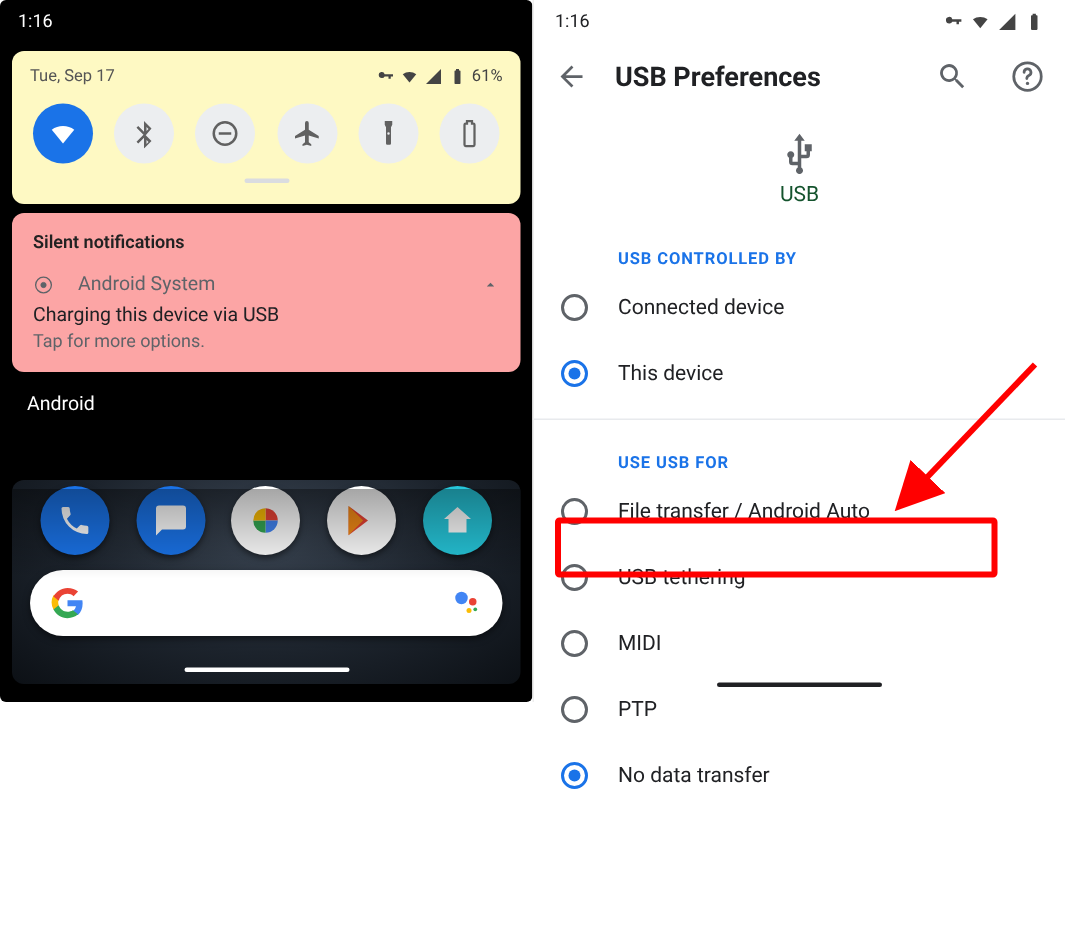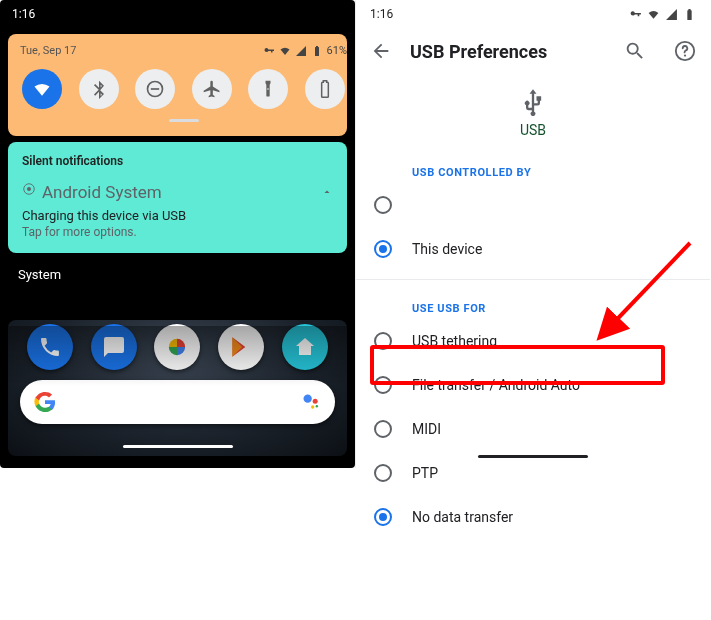--- a/index.html
+++ b/index.html
@@ -3,34 +3,34 @@
 <meta charset="utf-8">
 <style>
   *{box-sizing:border-box;margin:0;padding:0;font-family:Roboto,-apple-system,BlinkMacSystemFont,"Segoe UI",Arial,sans-serif;-webkit-font-smoothing:antialiased}
   body{background:#fff;width:711px;height:620px;position:relative;overflow:hidden}
   .wrap{display:flex;width:100%;height:100%}
   .phone{height:468px;position:relative}
   .phone.left{width:355px;background:#000;border-radius:4px}
   .phone.right{width:355px;background:#fff;border-left:1px solid #eee}
   
   .l-status{height:28px;color:#fff;font-size:12px;display:flex;align-items:center;padding:0 12px}
-  .ns-card{margin:6px 8px 0 8px;background:#fdba74;border-radius:8px;padding:10px 0 14px 12px;box-shadow:0 1px 2px rgba(0,0,0,.3)}
+  .ns-card{margin:6px 8px 0 8px;background:#fef9c3;border-radius:8px;padding:10px 12px 14px 12px;box-shadow:0 1px 2px rgba(0,0,0,.3)}
   .ns-row1{display:flex;justify-content:space-between;align-items:center;font-size:11px;color:#555}
   .ns-row1 .r{display:flex;align-items:center;gap:4px;color:#444}
   .ns-row1 .r svg{width:12px;height:12px;fill:#444}
   .ns-toggles{display:flex;justify-content:space-between;margin-top:12px;padding:0 2px}
   .tgl{width:40px;height:40px;border-radius:50%;background:#eceef0;display:flex;align-items:center;justify-content:center}
   .tgl.on{background:#1a73e8}
   .tgl svg{width:20px;height:20px;fill:#616161}
   .tgl.on svg{fill:#fff}
   .handle{width:30px;height:3px;background:#dadce0;border-radius:2px;margin:10px auto 0 auto}
-  .silent-card{margin:6px 8px 0 8px;background:#5eead4;border-radius:8px;padding:12px 14px 14px 14px;box-shadow:0 1px 2px rgba(0,0,0,.25)}
+  .silent-card{margin:6px 8px 0 8px;background:#fca5a5;border-radius:8px;padding:12px 14px 14px 14px;box-shadow:0 1px 2px rgba(0,0,0,.25)}
   .silent-card .hdr{font-size:12px;font-weight:600;color:#222;margin-bottom:14px}
   .silent-card .sys{display:flex;align-items:center;justify-content:space-between;margin-bottom:6px}
-  .silent-card .sys .l{display:flex;align-items:flex-start;gap:6px;font-size:17px;color:#5f6368}
+  .silent-card .sys .l{display:flex;align-items:flex-end;gap:16px;font-size:13px;color:#5f6368}
   .silent-card .sys .l svg{width:14px;height:14px;fill:#5f6368;stroke:#5f6368}
   .silent-card .t1{font-size:13px;color:#202124;margin-bottom:2px}
   .silent-card .t2{font-size:12px;color:#5f6368}
   .manage{color:#fff;font-size:13px;padding:14px 18px 8px 18px}
   
   .wall{position:absolute;left:8px;right:8px;top:320px;bottom:12px;border-radius:8px;background:radial-gradient(ellipse at 50% 30%,#3b4654 0%,#1c232c 55%,#0c1015 100%);overflow:hidden}
   .wall::after{content:"";position:absolute;left:0;right:0;bottom:70px;height:60px;background:linear-gradient(#000 0%,transparent 100%);opacity:.35}
   .dock{position:absolute;left:0;right:0;bottom:86px;display:flex;justify-content:space-around;padding:0 10px}
   .app{width:46px;height:46px;border-radius:50%;display:flex;align-items:center;justify-content:center;box-shadow:0 2px 4px rgba(0,0,0,.5)}
   .search{position:absolute;left:12px;right:12px;bottom:32px;height:44px;background:#fff;border-radius:22px;display:flex;align-items:center;justify-content:space-between;padding:0 14px;box-shadow:0 2px 5px rgba(0,0,0,.5)}
@@ -133,21 +133,21 @@
           <span>Android System</span>
         </span>
         <svg width="12" height="12" viewBox="0 0 24 24" fill="#5f6368">
             <path d="M7 14l5-5 5 5z"></path>
           </svg>
       </div>
       <div class="t1">Charging this device via USB</div>
       <div class="t2">Tap for more options.</div>
     </div>
 
-    <div class="manage">System</div>
+    <div class="manage">Android</div>
 
     <div class="wall">
       <div class="dock">
         <div class="app" style="background:#1a73e8">
             <svg width="24" height="24" viewBox="0 0 24 24" fill="#fff">
               <path d="M6.6 10.8a15 15 0 0 0 6.6 6.6l2.2-2.2a1 1 0 0 1 1-.25 11 11 0 0 0 3.5.55 1 1 0 0 1 1 1V20a1 1 0 0 1-1 1A17 17 0 0 1 3 4a1 1 0 0 1 1-1h3.5a1 1 0 0 1 1 1 11 11 0 0 0 .55 3.5 1 1 0 0 1-.25 1z"></path>
             </svg>
           </div>
         <div class="app" style="background:#1a73e8">
             <svg width="24" height="24" viewBox="0 0 24 24" fill="#fff">
@@ -228,35 +228,36 @@
     <div class="r-hero">
       <svg viewBox="0 0 24 24">
           <path d="M15 7v4h1v2h-3V5h2l-3-4-3 4h2v12H8v-2.3a2 2 0 1 0-2 0V17a2 2 0 0 0 2 2h3v1.3a2 2 0 1 0 2 0V15h3a2 2 0 0 0 2-2v-2h1V7z"></path>
         </svg>
       <div class="lbl">USB</div>
     </div>
 
     <div class="section-label">USB CONTROLLED BY</div>
     <div class="opt">
       <span class="radio"></span>
+      <span class="lbl">Connected device</span>
     </div>
     <div class="opt">
       <span class="radio sel"></span>
       <span class="lbl">This device</span>
     </div>
     <div class="divider"></div>
 
     <div class="section-label">USE USB FOR</div>
     <div class="opt">
       <span class="radio"></span>
+      <span class="lbl">File transfer / Android Auto</span>
+    </div>
+    <div class="opt">
+      <span class="radio"></span>
       <span class="lbl">USB tethering</span>
-    </div>
-    <div class="opt">
-      <span class="radio"></span>
-      <span class="lbl">File transfer / Android Auto</span>
     </div>
     <div class="opt">
       <span class="radio"></span>
       <span class="lbl">MIDI</span>
     </div>
     <div class="opt">
       <span class="radio"></span>
       <span class="lbl">PTP</span>
     </div>
     <div class="opt">

